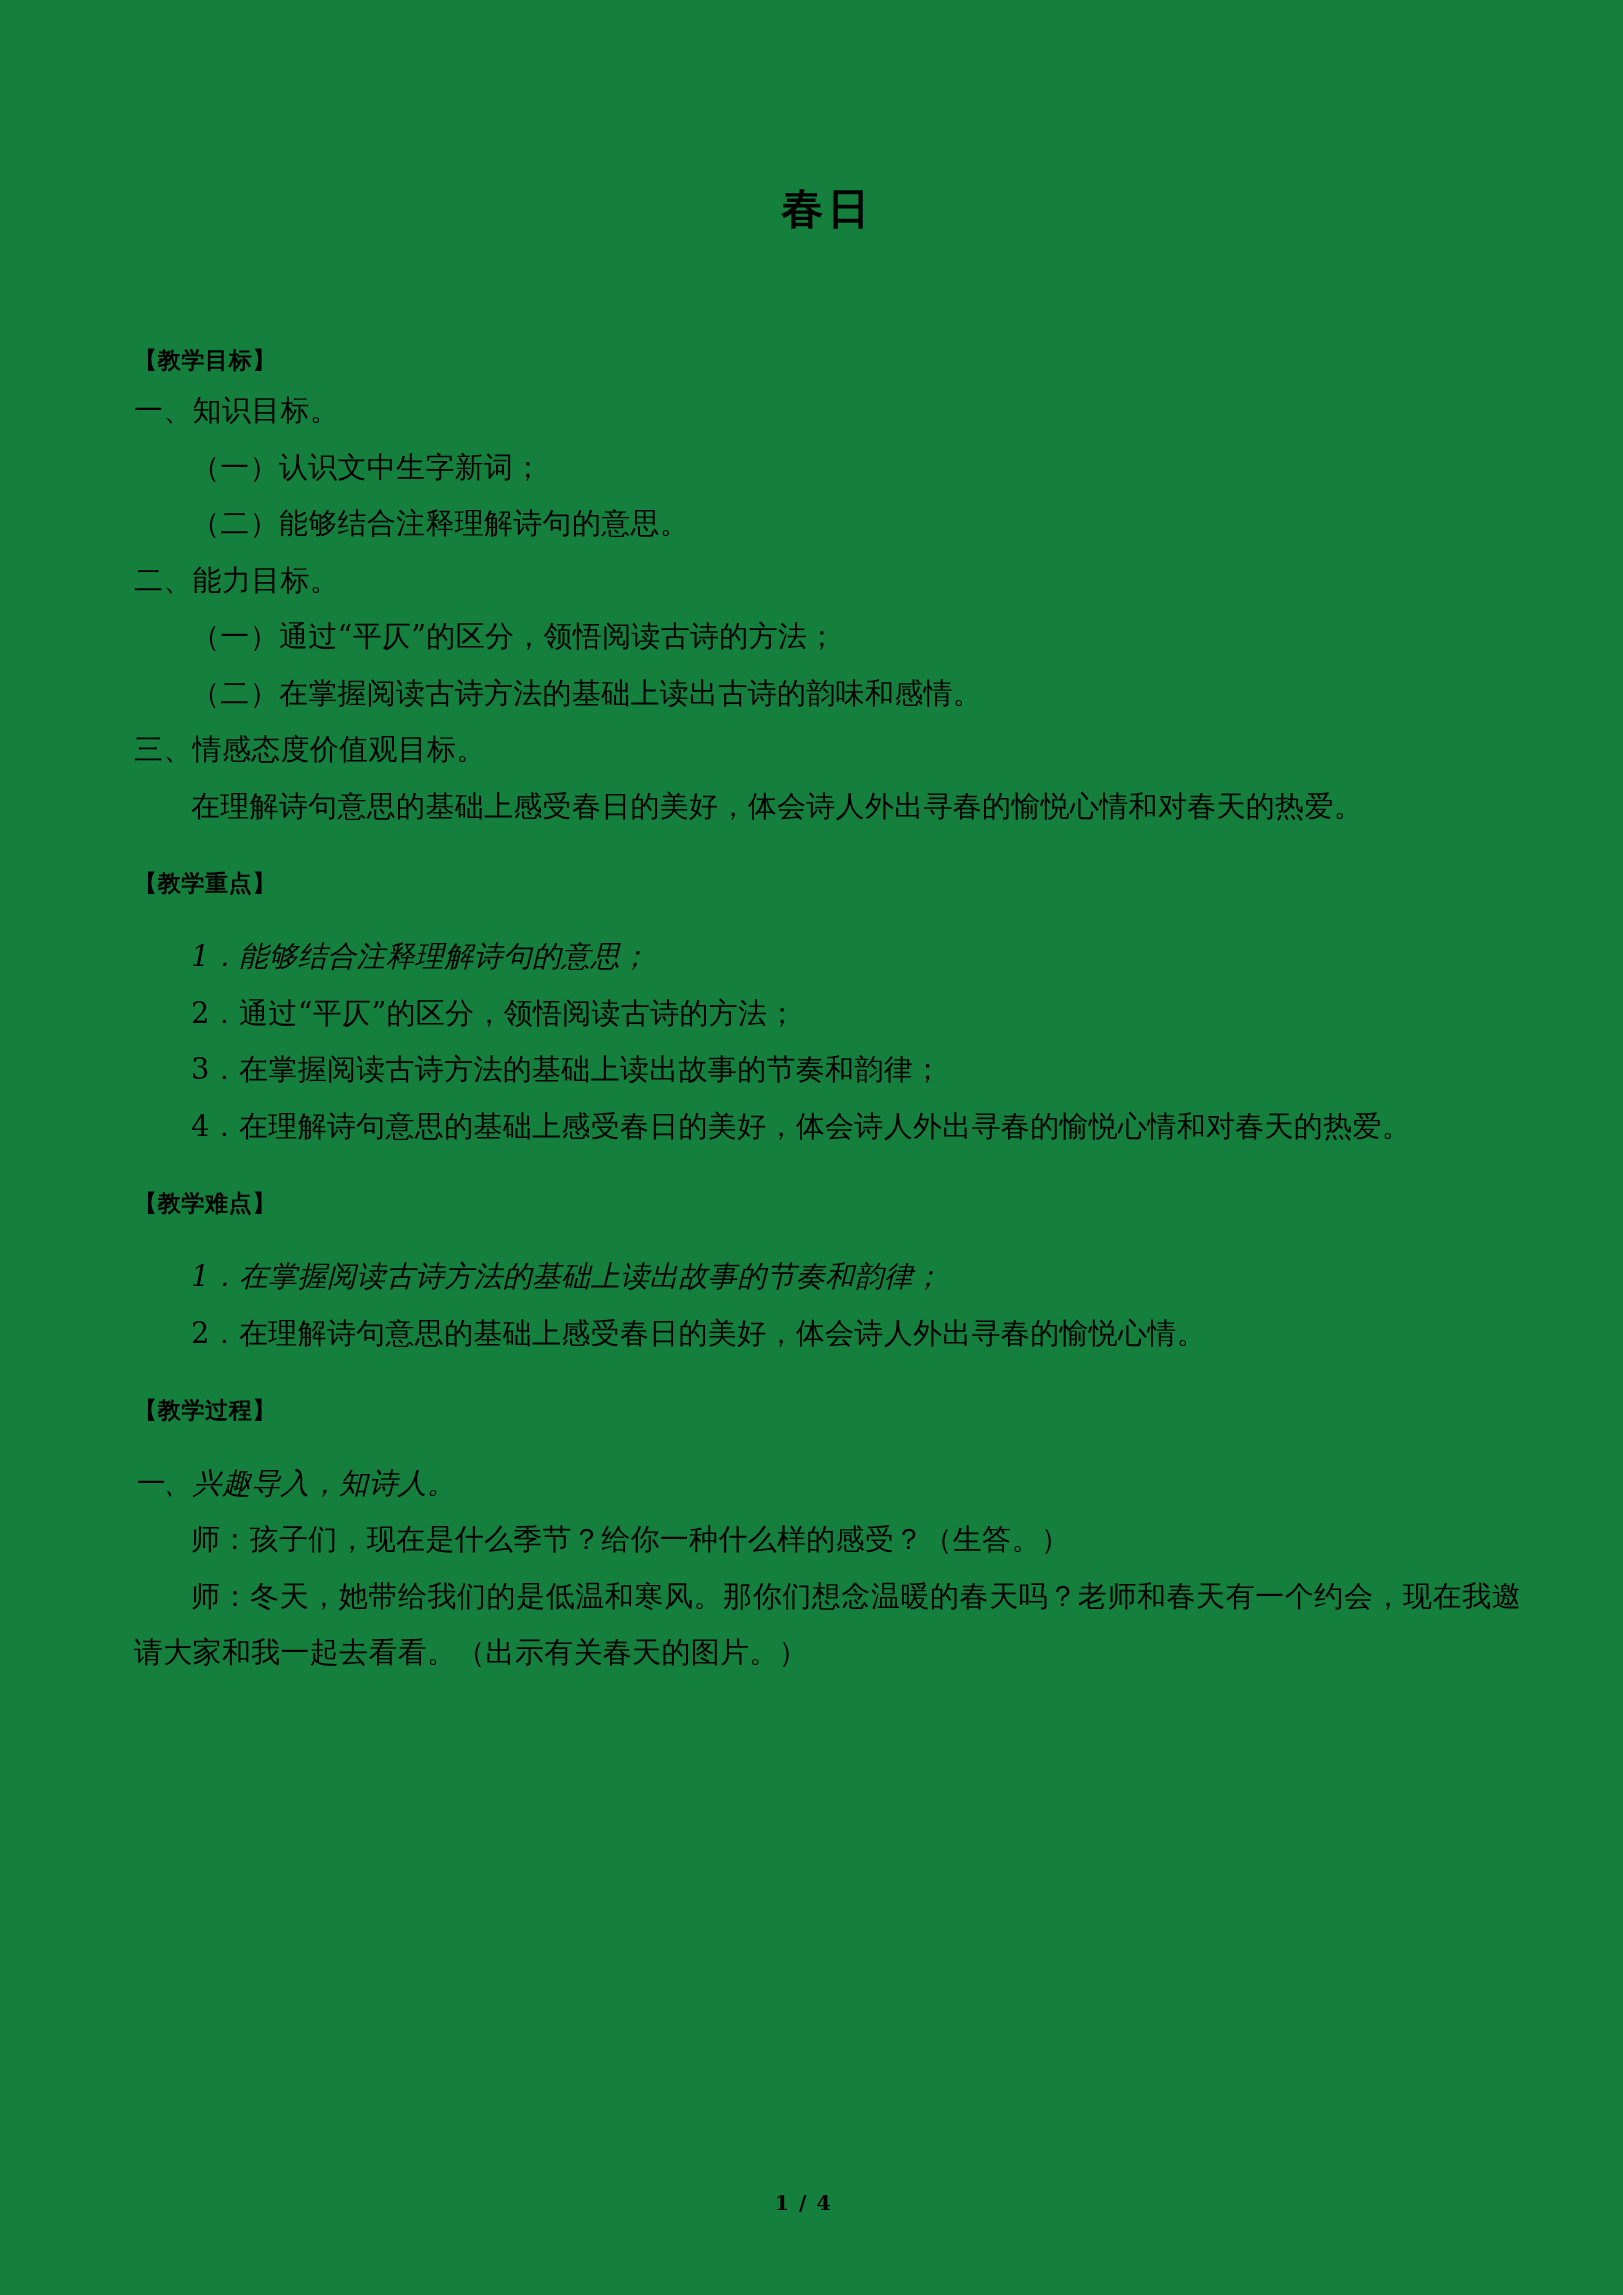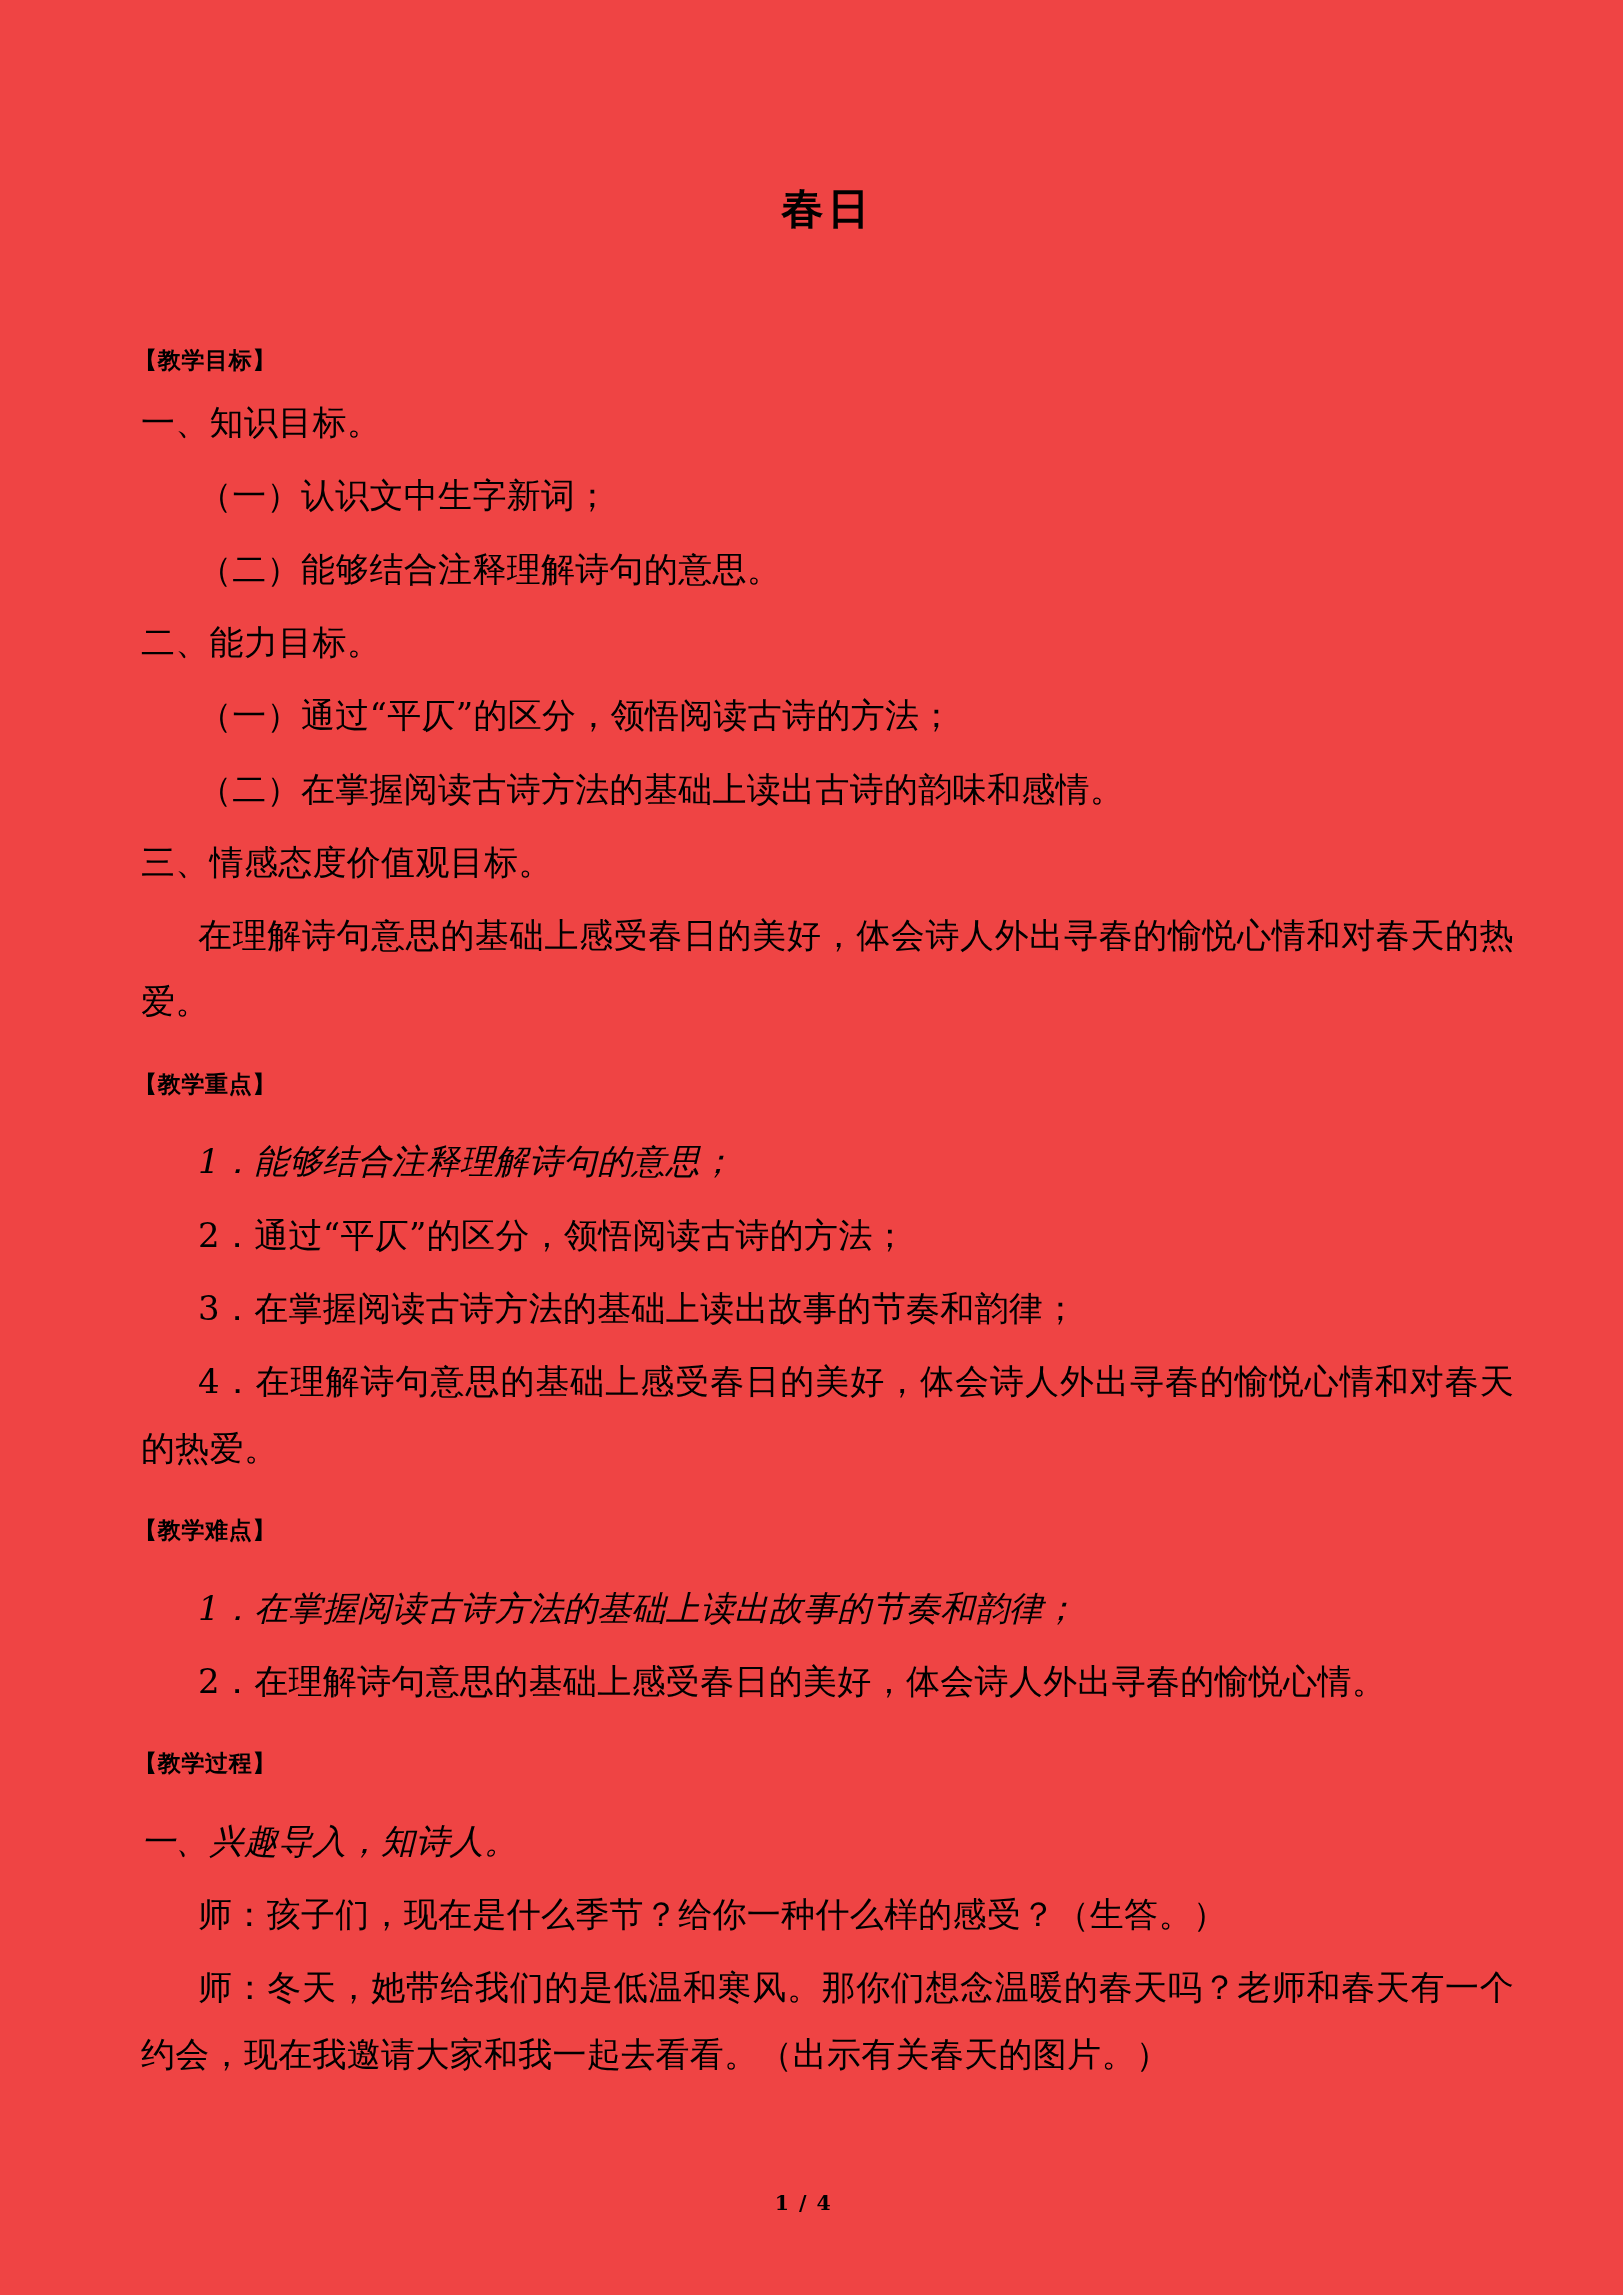--- a/index.html
+++ b/index.html
@@ -10,41 +10,41 @@
   body {
     font-family: "DejaVu Serif", "Liberation Serif", serif;
     color: #000000;
   }
   .page {
     width: 1623px;
     height: 2295px;
     box-sizing: border-box;
     padding: 184px 102px 0 134px;
     position: relative;
-    background: #ef4444;
+    background: #15803d;
   }
   .doc-title {
     text-align: center;
     font-size: 42px;
     font-weight: 700;
     letter-spacing: 4.1px;
     margin: 0 0 0 0;
     line-height: 1.2;
   }
   .section-heading {
     font-size: 23px;
     font-weight: 700;
     margin: 0;
     line-height: 1.9;
     letter-spacing: 0.7px;
   }
   .para {
-    font-size: 34px;
+    font-size: 29px;
     line-height: 1.95;
-    margin: 7px;
+    margin: 0;
     letter-spacing: 0.3px;
     text-align: justify;
   }
   .indent-1 {
     text-indent: 0;
     padding-left: 0;
   }
   .indent-2 {
     padding-left: 57px;
   }

